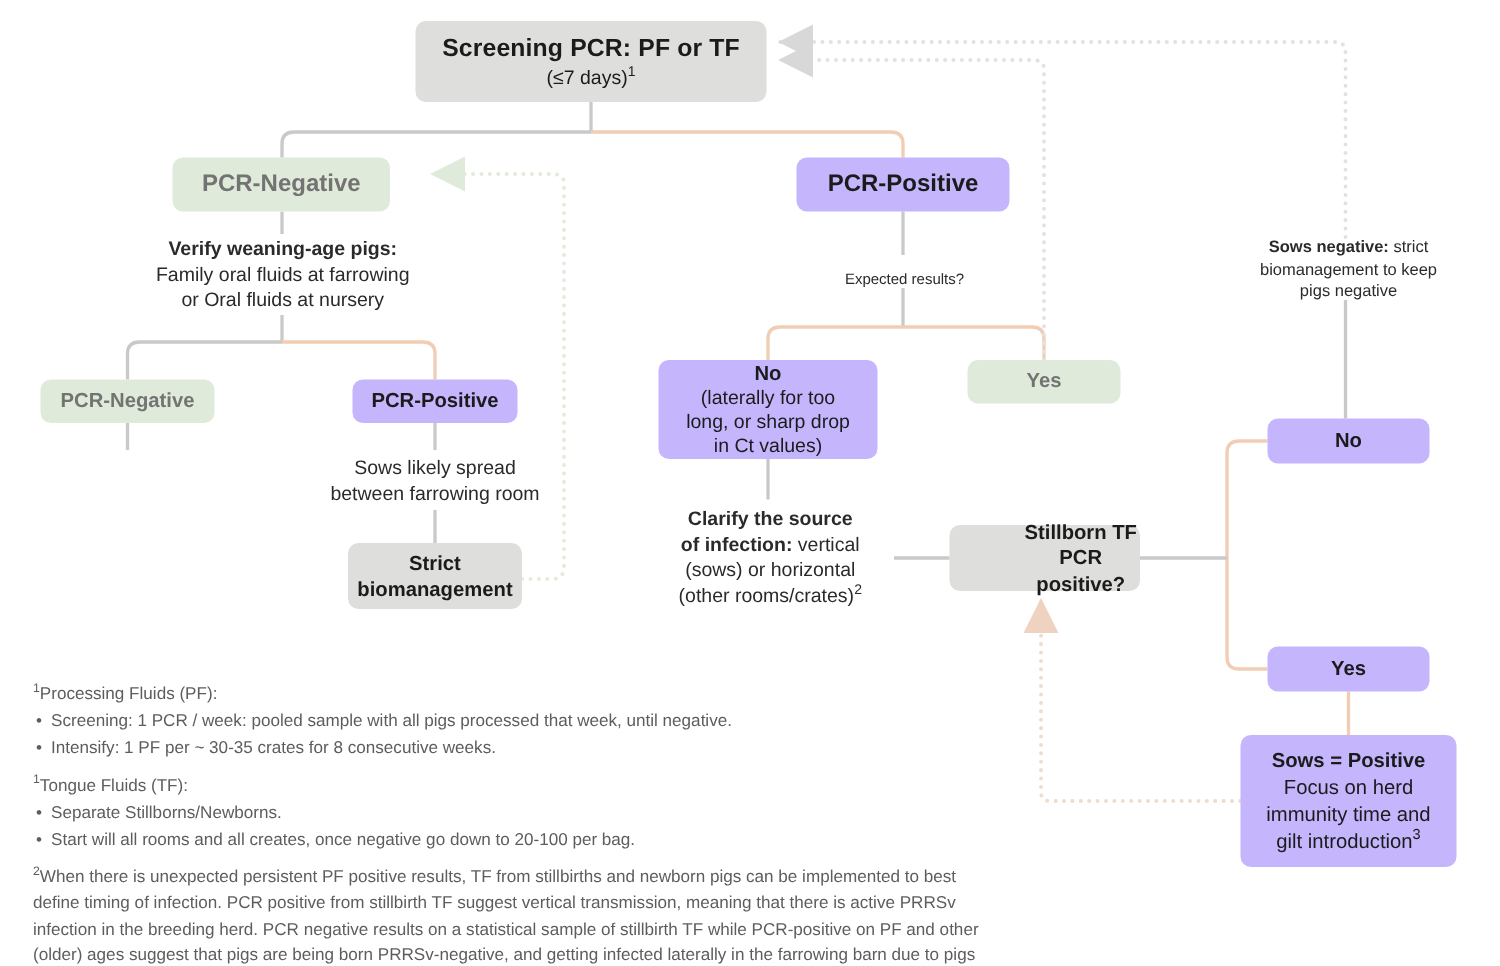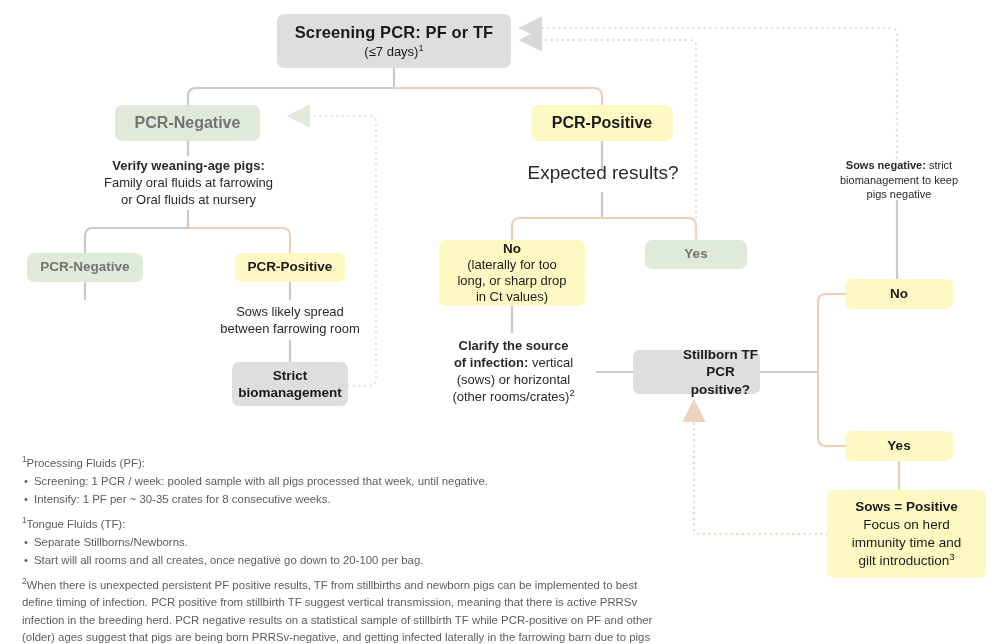--- a/index.html
+++ b/index.html
@@ -10,21 +10,21 @@
     -webkit-font-smoothing:antialiased;
   }
   #canvas{position:absolute;inset:0;}
   svg#wires{position:absolute;left:0;top:0;width:1000px;height:644px;pointer-events:none;}
 
   .node{position:absolute;box-sizing:border-box;border-radius:7px;
         display:flex;flex-direction:column;align-items:center;justify-content:center;
         text-align:center;line-height:1.22;}
   .gray{background:#dededd;color:#1b1b1b;}
   .green{background:#dfeada;color:#737373;}
-  .peach{background:#fef9c3;color:#1b1b1b;}
+  .peach{background:#c4b5fd;color:#1b1b1b;}
 
   .lbl{position:absolute;text-align:center;line-height:1.32;color:#2a2a2a;}
   .lbl b{font-weight:bold;}
 
   
   #n-screening{left:277px;top:14px;width:234px;height:54px;}
   #n-screening .t1{font-size:16.5px;font-weight:bold;letter-spacing:.1px;text-align:center;}
   #n-screening .t2{font-size:13px;margin-top:2px;}
 
   #n-pcrneg-1{left:115px;top:105px;width:145px;height:36px;font-size:16px;font-weight:bold;}
@@ -35,28 +35,28 @@
   #n-strict{left:232px;top:362px;width:116px;height:44px;font-size:13.5px;font-weight:bold;line-height:1.28;}
 
   #n-no-1{left:439px;top:240px;width:146px;height:66px;font-size:13px;}
   #n-no-1 .t1{font-weight:bold;font-size:13.5px;}
   #n-yes-1{left:645px;top:240px;width:102px;height:29px;font-size:13.5px;font-weight:bold;}
 
   #n-stillborn{left:633px;top:350px;width:127px;height:44px;font-size:13.5px;font-weight:bold;line-height:1.3;padding-left:48px;}
 
   #n-no-2{left:845px;top:279px;width:108px;height:30px;font-size:13.5px;font-weight:bold;}
   #n-yes-2{left:845px;top:431px;width:108px;height:30px;font-size:13.5px;font-weight:bold;}
-  #n-sowspos{left:827px;top:490px;width:159px;height:88px;font-size:13.5px;line-height:1.34;}
+  #n-sowspos{left:827px;top:490px;width:144px;height:88px;font-size:13.5px;line-height:1.34;}
   #n-sowspos .t1{font-weight:bold;}
 
   
   #l-verify{left:86px;top:157px;width:205px;font-size:13px;}
   #l-bingo{left:20px;top:303px;width:130px;font-size:13px;}
   #l-prrsv{left:212px;top:303px;width:156px;font-size:13px;}
-  #l-expected{left:520px;top:160px;width:166px;font-size:19px;text-align:center;}
+  #l-expected{left:520px;top:180px;width:166px;font-size:10px;text-align:center;}
   #l-clarify{left:432px;top:337px;width:163px;font-size:13px;}
   #l-sowsneg{left:806px;top:158px;width:186px;font-size:11px;}
 
   
   #footnotes{position:absolute;left:22px;top:455px;width:650px;
              font-size:11.4px;line-height:1.52;color:#5d5d5d;}
   #footnotes .fgrp{margin-bottom:8px;}
   #footnotes .fhead{margin:0 0 1px 0;}
   #footnotes ul{margin:0;padding:0;list-style:none;}
   #footnotes li{padding-left:12px;position:relative;}

